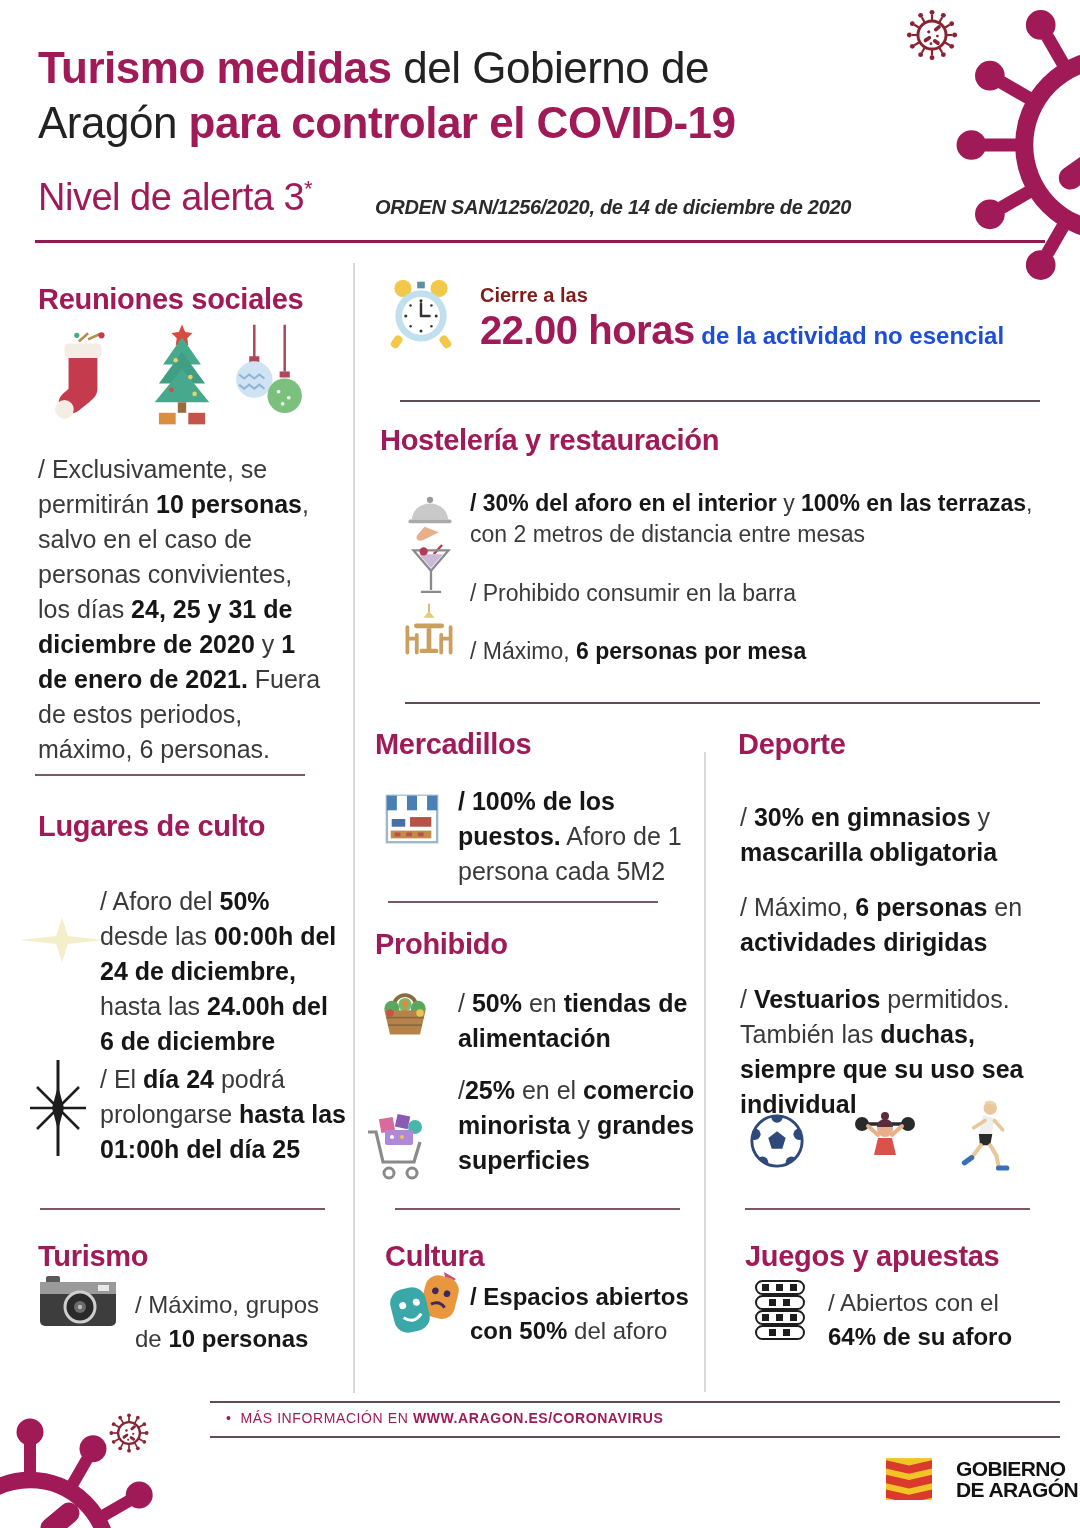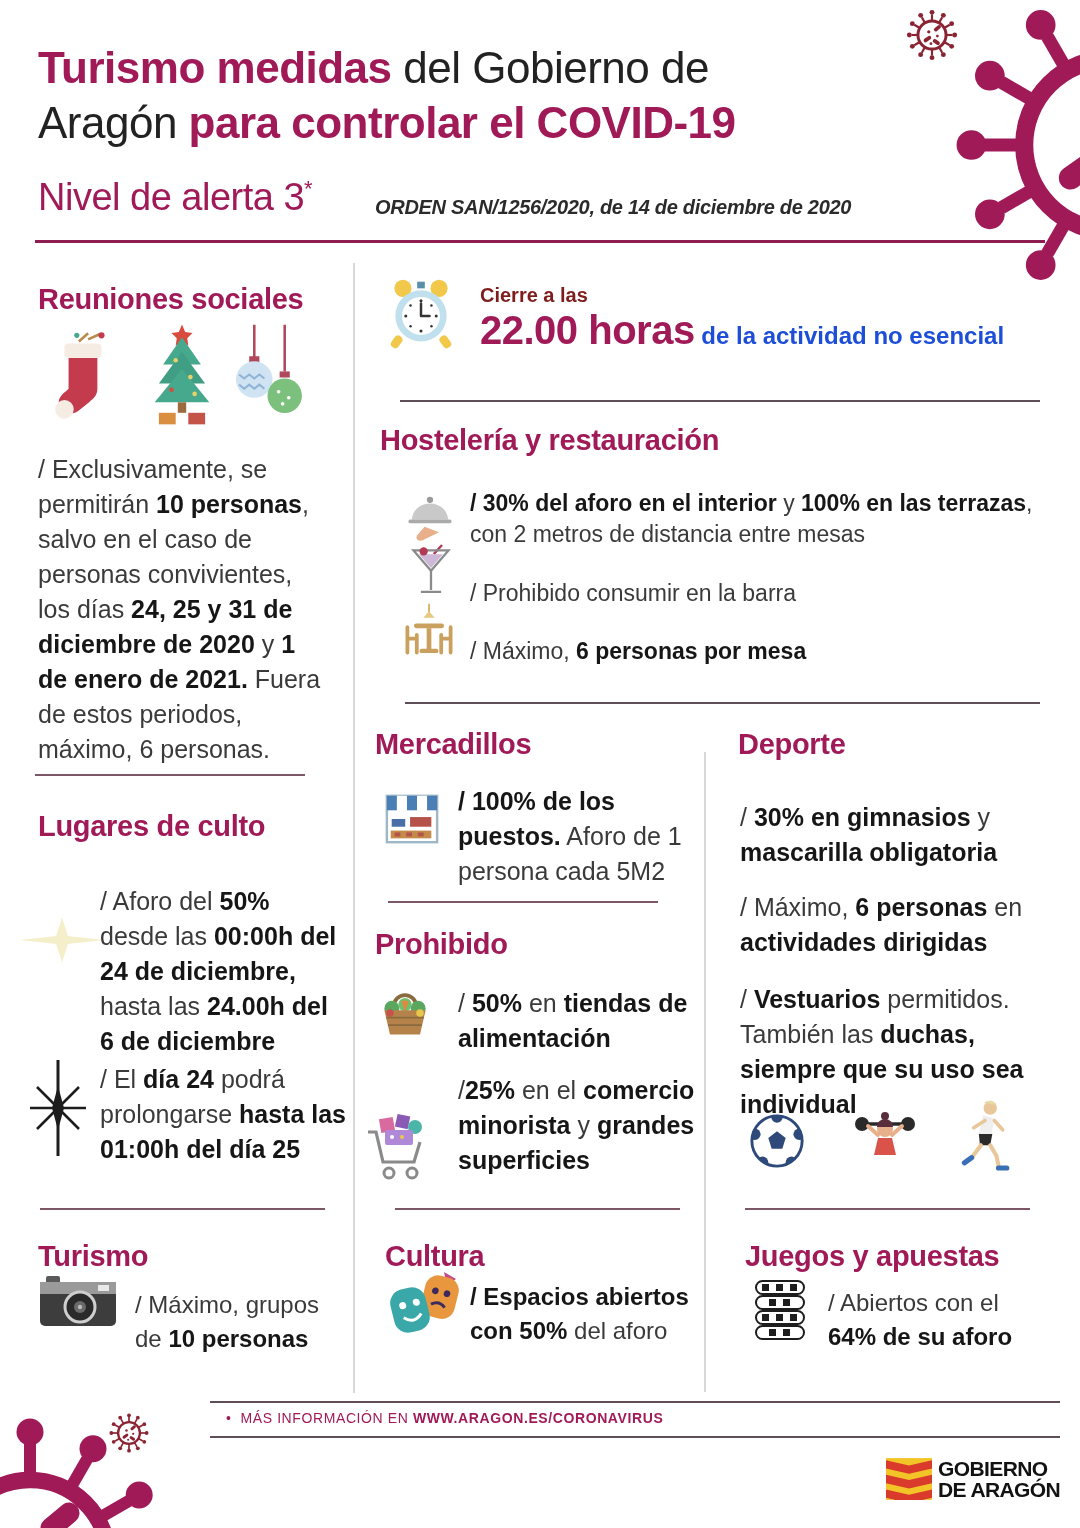--- a/index.html
+++ b/index.html
@@ -367,21 +367,21 @@
       <rect x="17" y="51" width="7" height="7" fill="#1d1d1d"></rect>
         <rect x="31" y="51" width="7" height="7" fill="#1d1d1d"></rect>
     </g>
   </svg>
   <p class="abs body-txt" style="left:828px;top:1286px;width:225px;font-size:24px;line-height:34px"><span>/ Abiertos con el </span><span class="bd">64% de su aforo</span></p>
 
   <div class="abs hline" style="left:210px;top:1401px;width:850px"></div>
   <div class="abs foot-info" style="left:226px;top:1410px"><span>•</span>&nbsp;&nbsp;<span>MÁS INFORMACIÓN EN </span><b>WWW.ARAGON.ES/CORONAVIRUS</b></div>
   <div class="abs hline" style="left:210px;top:1436px;width:850px"></div>
 
-  <div class="abs" style="left:886px;top:1458px;display:flex;align-items:flex-start;gap:6px">
+  <div class="abs" style="left:886px;top:1458px;display:flex;align-items:flex-start;gap:24px">
     <svg width="46" height="42" viewBox="0 0 44 40">
       <rect width="44" height="40" fill="#f2c428"></rect>
       <path d="M0,2 L22,7 L44,2 L44,10 L22,15 L0,10 z" fill="#d93a2b"></path>
       <path d="M0,16 L22,21 L44,16 L44,24 L22,29 L0,24 z" fill="#d93a2b"></path>
       <path d="M0,30 L22,35 L44,30 L44,38 L22,43 L0,38 z" fill="#d93a2b"></path>
     </svg>
     <div class="logo-txt">
       <div>GOBIERNO</div>
       <div>DE ARAGÓN</div>
     </div>

